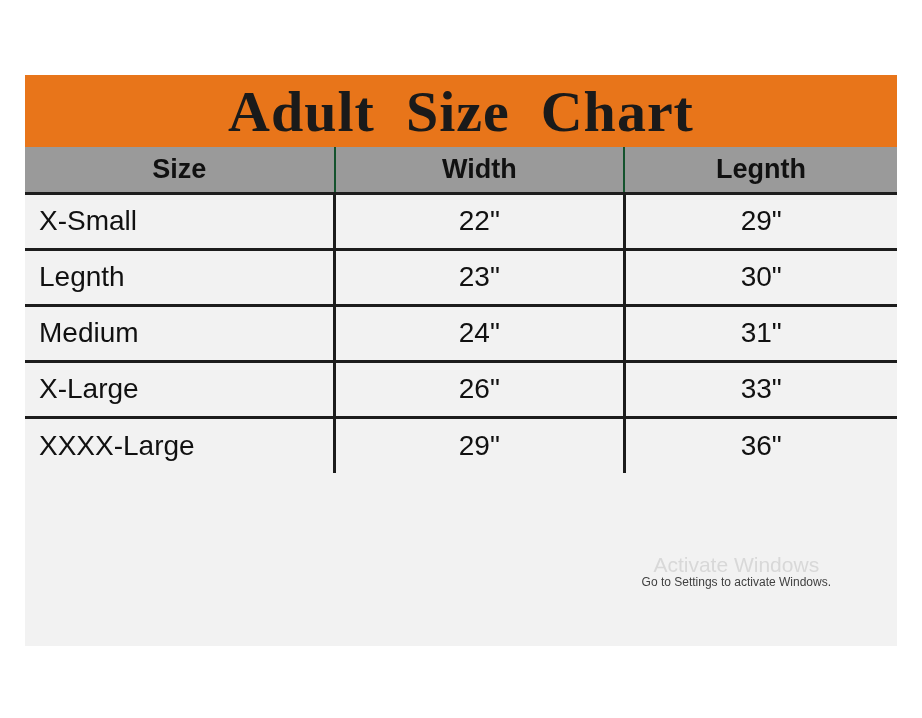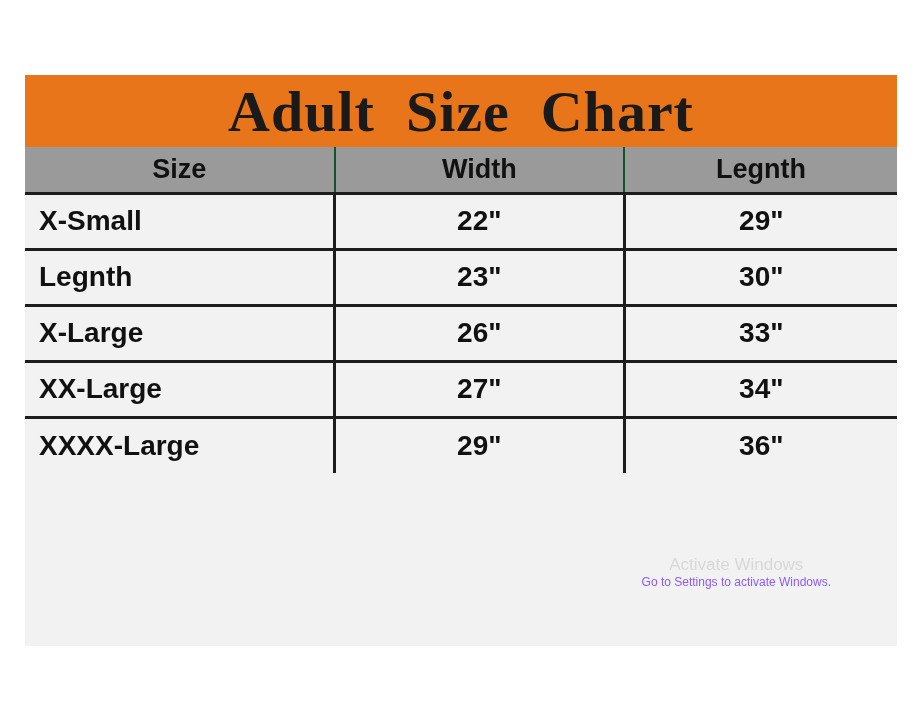--- a/index.html
+++ b/index.html
@@ -56,21 +56,21 @@
     height: 46px;
     text-align: center;
     border-right: 2px solid #14532d;
     border-bottom: 3px solid #1d1d1d;
     box-sizing: border-box;
   }
   table.size-table th:last-child { border-right: none; }
 
   table.size-table td {
     font-size: 28px;
-    font-weight: bold;
+    font-weight: normal;
     color: #111111;
     height: 56px;
     border-right: 3px solid #1d1d1d;
     border-bottom: 3px solid #1d1d1d;
     box-sizing: border-box;
     background: #f2f2f2;
     margin-top: 40px;
   }
   table.size-table td:last-child { border-right: none; }
   table.size-table tr:last-child td { border-bottom: none; }
@@ -86,29 +86,29 @@
     position: absolute;
     right: 66px;
     bottom: 56px;
     text-align: center;
     color: #cfcfcf;
     font-family: "Liberation Sans", sans-serif;
     pointer-events: none;
     user-select: none;
   }
   .watermark .wm-title {
-    font-size: 17px;
+    font-size: 21px;
     line-height: 20px;
     color: #d8d8d8;
     margin-top: 36px;
   }
   .watermark .wm-sub {
     font-size: 12px;
     line-height: 15px;
-    color: #8b5cf6;
+    color: #404040;
   }
 </style>
 </head>
 <body>
 
 <div id="chart-wrap">
 
   <div class="title-bar">
     <h1>Adult  Size  Chart</h1>
   </div>
@@ -131,28 +131,28 @@
         <td class="size-cell">X-Small</td>
         <td class="num-cell">22"</td>
         <td class="num-cell">29"</td>
       </tr>
       <tr>
         <td class="size-cell">Legnth</td>
         <td class="num-cell">23"</td>
         <td class="num-cell">30"</td>
       </tr>
       <tr>
+        <td class="size-cell">Medium</td>
+        <td class="num-cell">24"</td>
+        <td class="num-cell">31"</td>
+      </tr>
+      <tr>
         <td class="size-cell">X-Large</td>
         <td class="num-cell">26"</td>
         <td class="num-cell">33"</td>
-      </tr>
-      <tr>
-        <td class="size-cell">XX-Large</td>
-        <td class="num-cell">27"</td>
-        <td class="num-cell">34"</td>
       </tr>
       <tr>
         <td class="size-cell">XXXX-Large</td>
         <td class="num-cell">29"</td>
         <td class="num-cell">36"</td>
       </tr>
     </tbody>
   </table>
 
   <div class="watermark">

